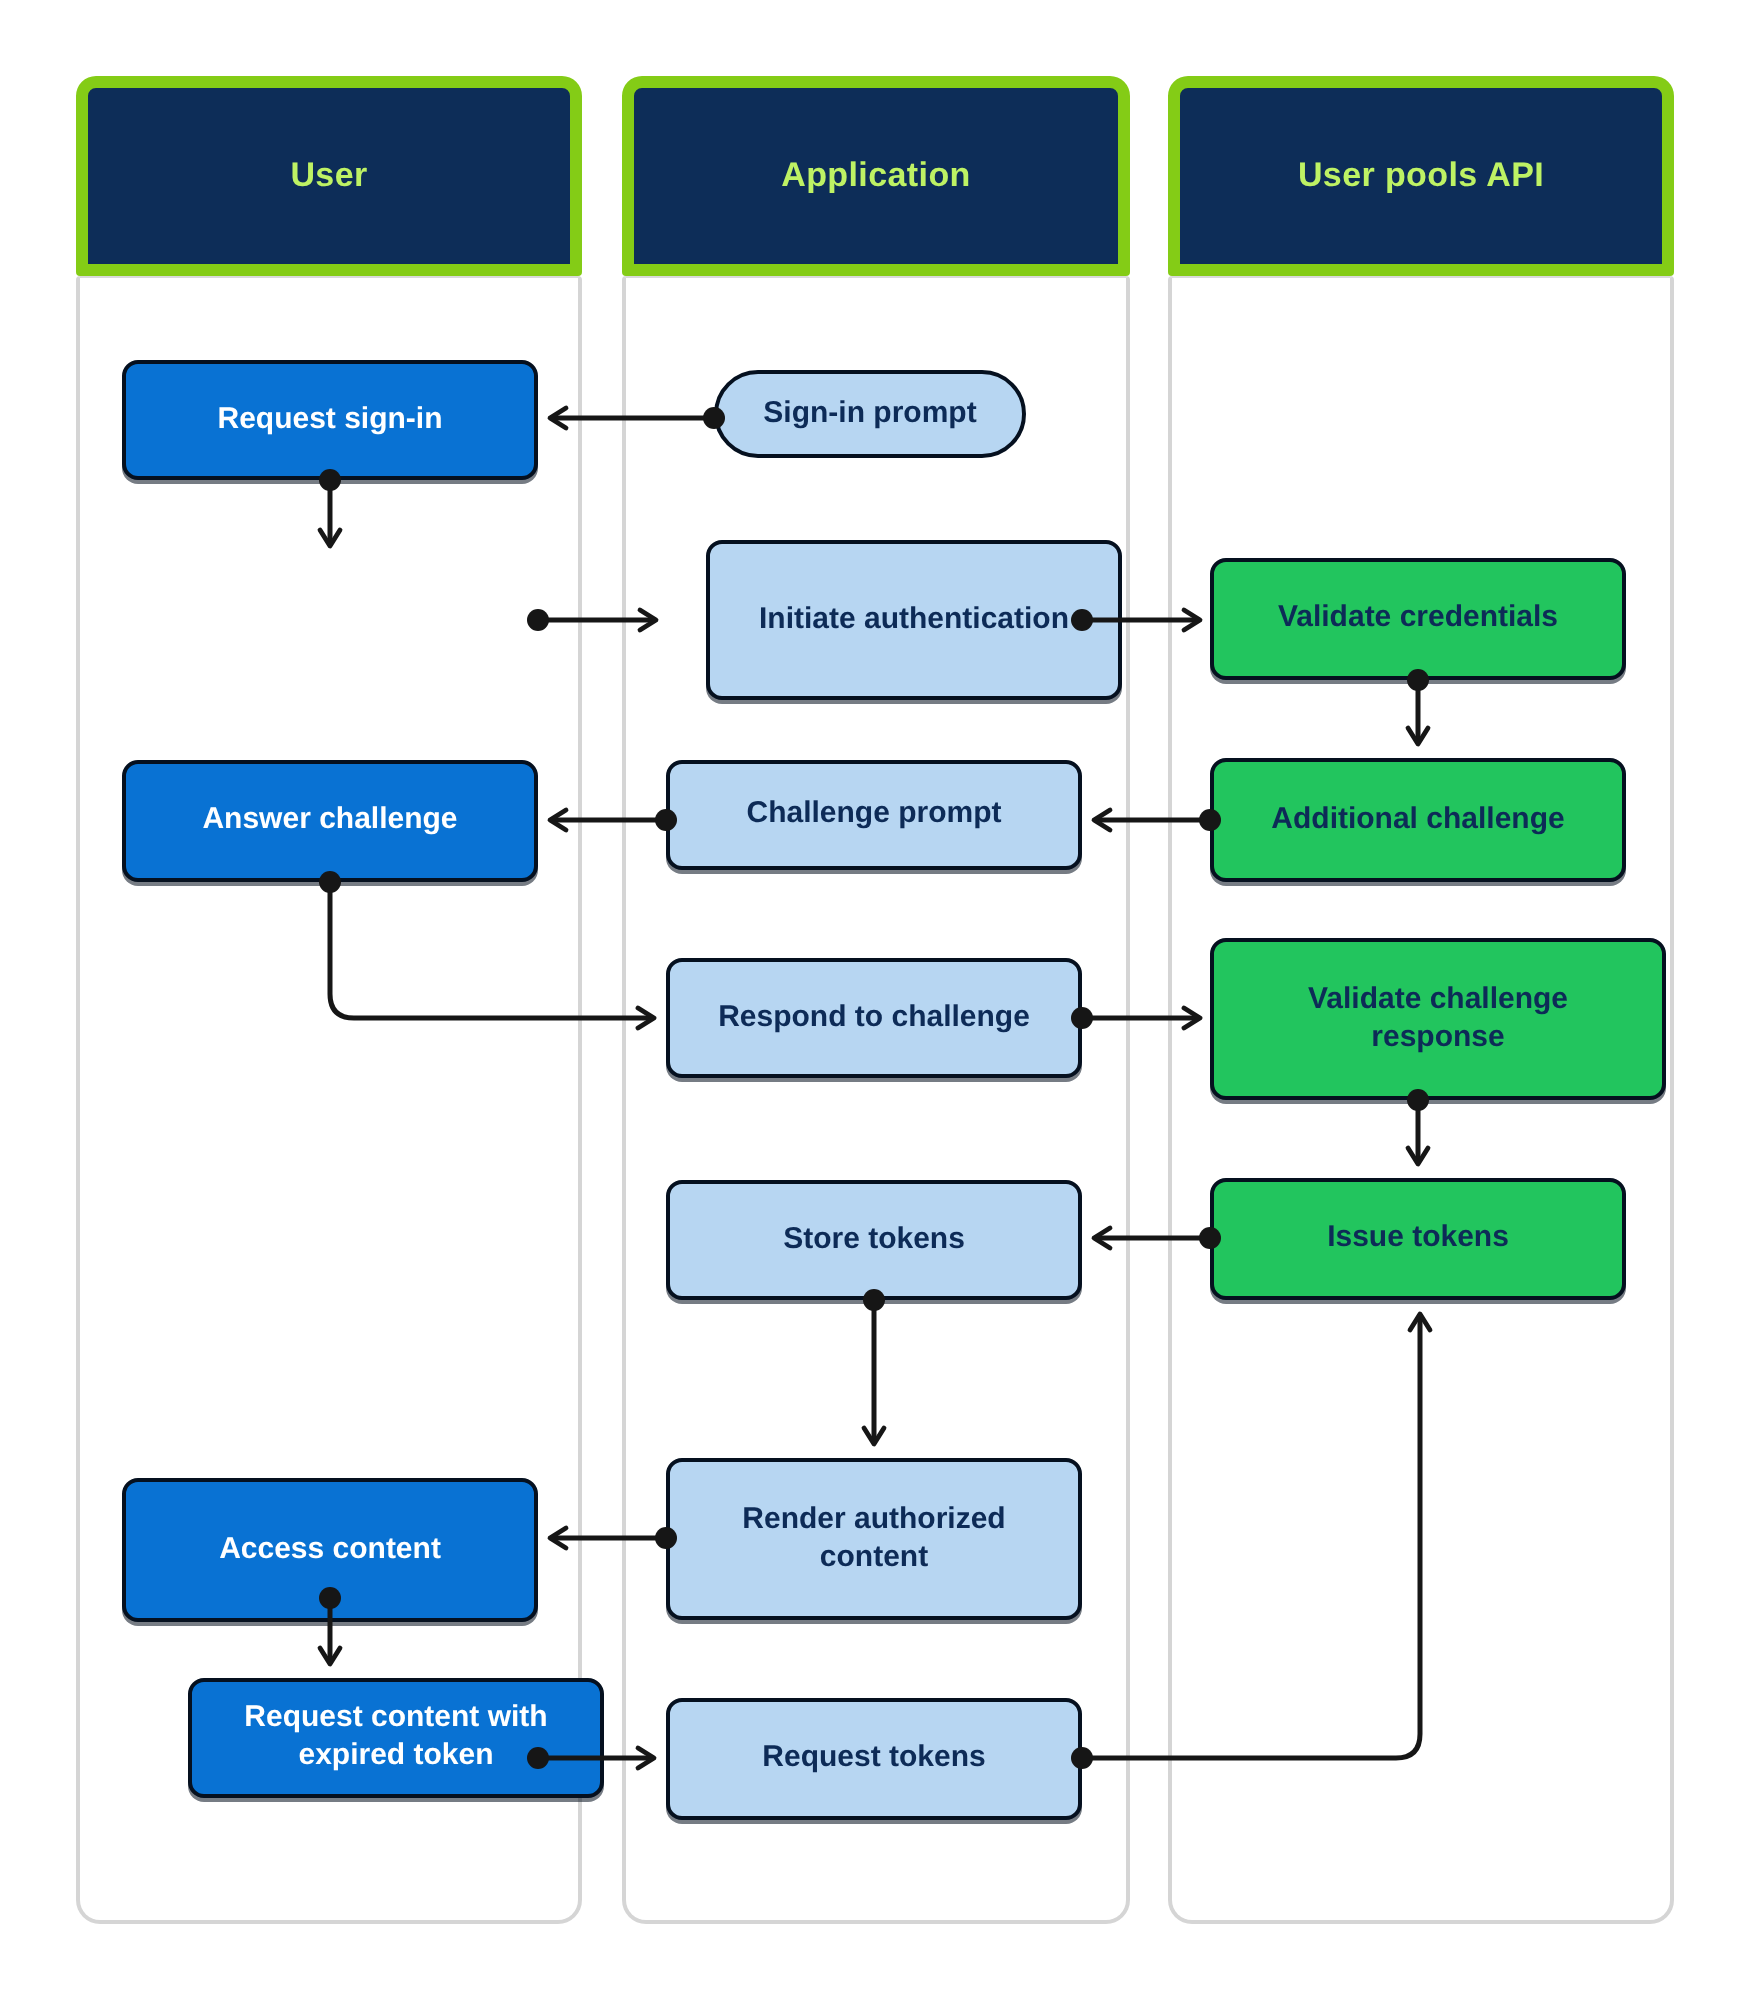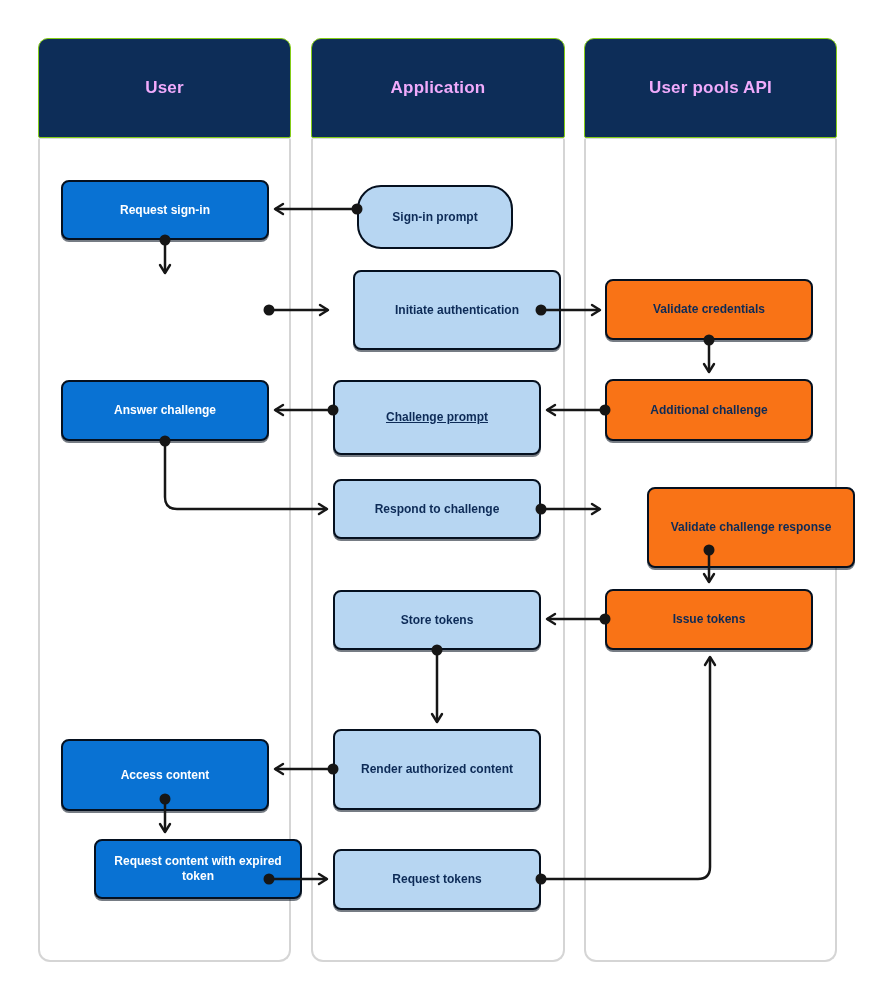--- a/index.html
+++ b/index.html
@@ -5,32 +5,32 @@
   html,body{margin:0;padding:0;background:#ffffff;}
   body{font-family:"Liberation Sans","DejaVu Sans",sans-serif;}
   .canvas{position:relative;width:874px;height:1000px;background:#ffffff;overflow:hidden;}
 
   
   .lane{position:absolute;top:38px;height:924px;}
   .lane-body{position:absolute;left:0;right:0;top:100px;bottom:0;
     background:#ffffff;border:2px solid #d5d5d5;border-top:1px solid #d9d9d9;
     border-radius:2px 2px 12px 12px;box-sizing:border-box;}
   .lane-header{position:absolute;left:0;right:0;top:0;height:100px;
-    background:#0d2d58;border:1px solid #84cc16;border-radius:10px 10px 2px 2px;
+    background:#0d2d58;border:6px solid #84cc16;border-radius:10px 10px 2px 2px;
     box-sizing:border-box;display:flex;align-items:center;justify-content:center;
-    color:#f0abfc;font-size:17px;font-weight:bold;letter-spacing:.2px;}
+    color:#bef264;font-size:17px;font-weight:bold;letter-spacing:.2px;}
 
   
   .box{position:absolute;box-sizing:border-box;border:2px solid #05101f;border-radius:8px;
     display:flex;align-items:center;justify-content:center;text-align:center;
-    font-size:12px;font-weight:bold;line-height:1.25;padding:4px 14px;z-index:2;
+    font-size:15px;font-weight:bold;line-height:1.25;padding:4px 14px;z-index:2;
     box-shadow:0 2px 0 rgba(5,16,31,.55);}
   .primary{background:#0972d3;color:#ffffff;}
   .app{background:#b7d6f2;color:#0d2b57;}
-  .api{background:#f97316;color:#0d2b57;}
+  .api{background:#22c55e;color:#0d2b57;}
   .pill{border-radius:24px;box-shadow:none;}
 
   
   svg.connectors{position:absolute;left:0;top:0;z-index:5;pointer-events:none;}
 </style>
 </head>
 <body>
 
 <div class="canvas">
 
@@ -51,31 +51,31 @@
     <div class="lane-header">
       <span>User pools API</span>
     </div>
   </div>
 
   <div class="box primary" style="left:61px;top:180px;width:208px;height:60px;">Request sign-in</div>
   <div class="box primary" style="left:61px;top:380px;width:208px;height:61px;">Answer challenge</div>
   <div class="box primary" style="left:61px;top:739px;width:208px;height:72px;">Access content</div>
   <div class="box primary" style="left:61px;top:839px;width:208px;height:60px;margin-left:33px;">Request content with expired token</div>
 
-  <div class="box app pill" style="left:357px;top:185px;width:156px;height:64px;">Sign-in prompt</div>
+  <div class="box app pill" style="left:357px;top:185px;width:156px;height:44px;">Sign-in prompt</div>
   <div class="box app" style="left:333px;top:270px;width:208px;height:80px;margin-left:20px;">Initiate authentication</div>
-  <div class="box app" style="left:333px;top:380px;width:208px;height:75px;text-decoration:underline;">Challenge prompt</div>
+  <div class="box app" style="left:333px;top:380px;width:208px;height:55px;">Challenge prompt</div>
   <div class="box app" style="left:333px;top:479px;width:208px;height:60px;">Respond to challenge</div>
   <div class="box app" style="left:333px;top:729px;width:208px;height:81px;">Render authorized content</div>
   <div class="box app" style="left:333px;top:590px;width:208px;height:60px;">Store tokens</div>
   <div class="box app" style="left:333px;top:849px;width:208px;height:61px;">Request tokens</div>
 
   <div class="box api" style="left:605px;top:279px;width:208px;height:61px;">Validate credentials</div>
   <div class="box api" style="left:605px;top:379px;width:208px;height:62px;">Additional challenge</div>
-  <div class="box api" style="left:605px;top:487px;width:208px;height:81px;margin-left:42px;">Validate challenge response</div>
+  <div class="box api" style="left:605px;top:469px;width:228px;height:81px;">Validate challenge response</div>
   <div class="box api" style="left:605px;top:589px;width:208px;height:61px;">Issue tokens</div>
 
   <svg class="connectors" width="874" height="1000" viewBox="0 0 874 1000">
     <defs>
       <marker id="ah" markerUnits="userSpaceOnUse" markerWidth="18" markerHeight="18" refX="11" refY="8" orient="auto">
         <path d="M3,3 L11,8 L3,13" fill="none" stroke="#161616" stroke-width="2.4" stroke-linecap="round" stroke-linejoin="round"></path>
       </marker>
     </defs>
     <g fill="none" stroke="#161616" stroke-width="2.5">
       <path d="M357,209 H275" marker-end="url(#ah)"></path>

